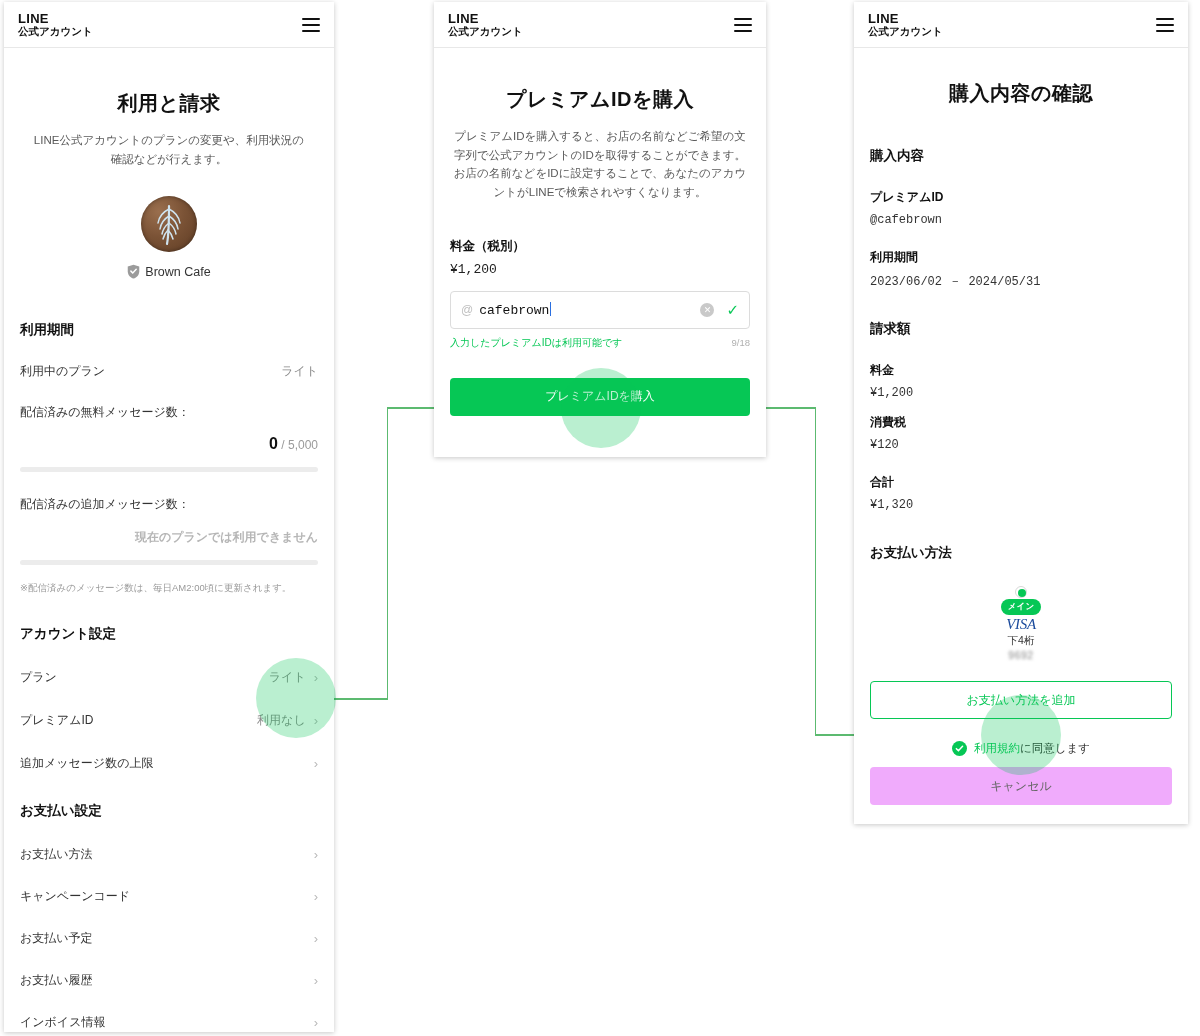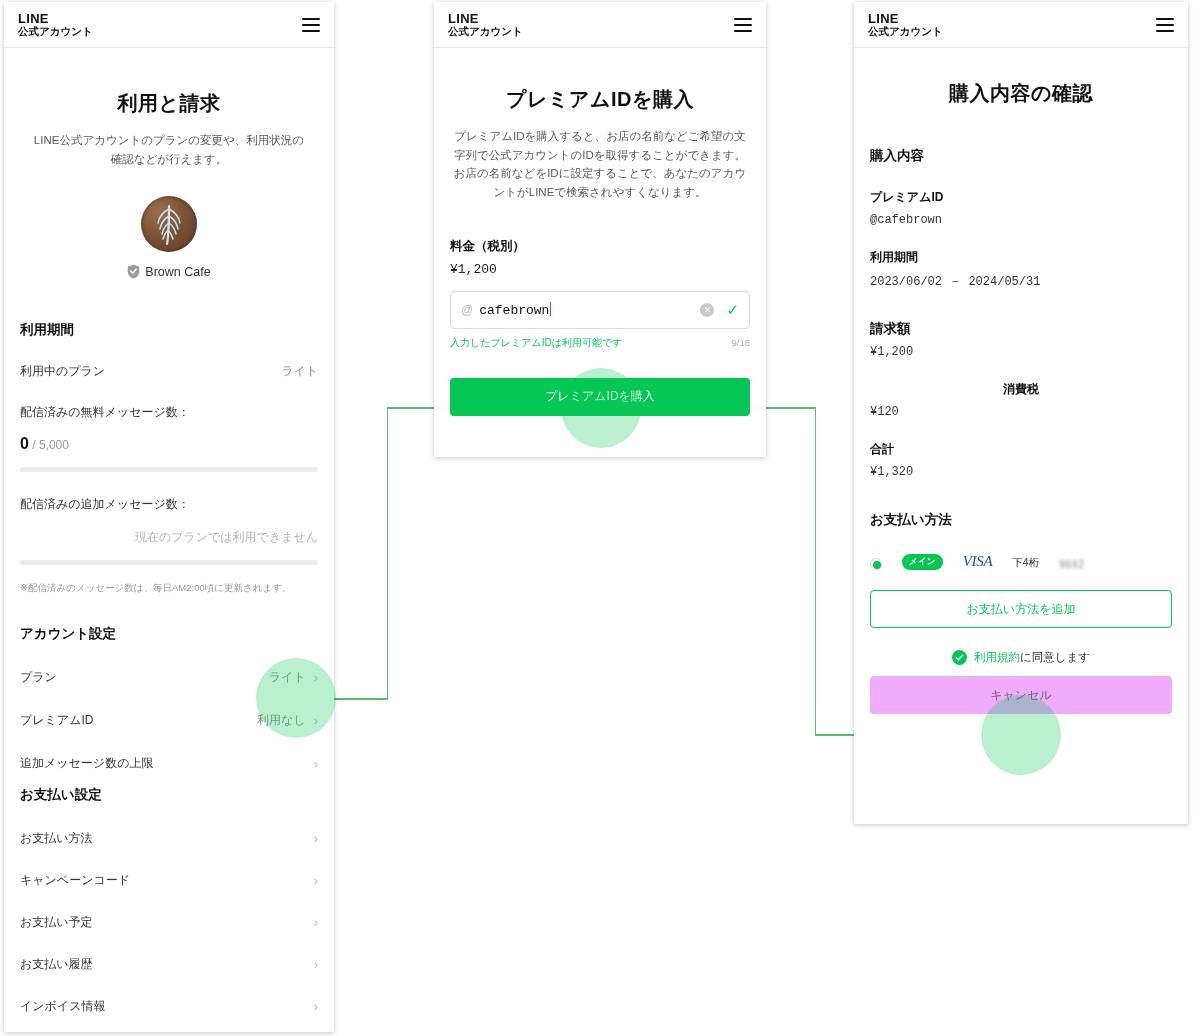--- a/index.html
+++ b/index.html
@@ -50,23 +50,23 @@
 
   
   .row {
     display:flex; align-items:flex-end; justify-content:space-between;
     font-size: 12px; color:#333;
   }
   .row .val { color:#8a8a8a; font-size: 12px; }
   .meter { height: 5px; border-radius: 3px; background:#ececec; }
   .meter > i { display:block; height:100%; border-radius:3px; background:#06c755; }
   .note { font-size: 9.5px; color:#9a9a9a; }
-  .big-count { text-align:left; font-size: 12px; color:#9a9a9a; }
+  .big-count { text-align:right; font-size: 12px; color:#9a9a9a; }
   .big-count b { font-size: 16px; color:#111; font-weight:700; }
-  .muted-right { text-align:right; font-size: 12px; color:#b6b6b6; }
+  .muted-right { text-align:right; font-size: 12px; color:#b6b6b6;font-weight:bold; }
   .nav-row {
     display:flex; align-items:center; justify-content:space-between;
     font-size: 12px; color:#333; cursor:pointer;
   }
   .nav-row .right { display:flex; align-items:center; gap:8px; color:#8a8a8a; font-size:12px; }
   .chev { color:#b9b9b9; font-size: 13px; line-height:1; }
 
   .avatar-wrap { text-align:center; margin-top: 28px; }
   .avatar {
     width: 56px; height: 56px; border-radius: 50%;
@@ -114,21 +114,21 @@
     display:flex; align-items:center; justify-content:center;
     font-size: 12px; cursor:pointer; font-family:inherit; width:100%;
   }
   .btn-primary { background:#06c755; color:#fff; }
   .btn-outline { background:#fff; color:#06c755; border:1px solid #06c755; }
   .btn-secondary { background:#f0abfc; color:#666; }
 
   
   .f-label { font-size: 12px; font-weight: 700; color:#111; }
   .f-value { font-size: 12px; color:#333; margin-top:7px; font-family:"Liberation Mono", monospace; }
-  .pay-row { display:flex; align-items:flex-end; gap:20px; }
+  .pay-row { display:flex; align-items:center; gap:1px;flex-direction:column; }
   .radio-on {
     width:12px; height:12px; border-radius:50%; background:#fff;
     border:1px solid #d8d8d8; position:relative; cursor:pointer; flex:0 0 auto;
   }
   .radio-on::after {
     content:""; position:absolute; left:2px; top:2px;
     width:8px; height:8px; border-radius:50%; background:#06c755;
   }
   .badge-main {
     background:#06c755; color:#fff; font-size:8.5px; font-weight:700;
@@ -258,21 +258,21 @@
       </div>
 
       <div class="nav-row" style="margin-top:26px;">
         <span>追加メッセージ数の上限</span>
         <span class="right">
           <span></span>
           <span class="chev">›</span>
         </span>
       </div>
 
-      <div style="margin-top:14px;" class="sect-title">お支払い設定</div>
+      <div style="margin-top:30px;" class="sect-title">お支払い設定</div>
 
       <div class="nav-row" style="margin-top:26px;">
         <span>お支払い方法</span>
         <span class="chev">›</span>
       </div>
       <div class="nav-row" style="margin-top:25px;">
         <span>キャンペーンコード</span>
         <span class="chev">›</span>
       </div>
       <div class="nav-row" style="margin-top:25px;">
@@ -348,23 +348,24 @@
       <div style="margin-top:40px;" class="sect-title">購入内容</div>
 
       <div style="margin-top:24px;" class="f-label">プレミアムID</div>
       <div class="f-value">@cafebrown</div>
 
       <div style="margin-top:22px;" class="f-label">利用期間</div>
       <div class="f-value">2023/06/02 － 2024/05/31</div>
 
       <div style="margin-top:30px;" class="sect-title">請求額</div>
 
+      <div style="margin-top:24px;" class="f-label">料金</div>
       <div class="f-value">¥1,200</div>
 
-      <div style="margin-top:22px;text-align:center;" class="f-label">消費税</div>
+      <div style="margin-top:14px;" class="f-label">消費税</div>
       <div class="f-value">¥120</div>
 
       <div style="margin-top:22px;" class="f-label">合計</div>
       <div class="f-value">¥1,320</div>
 
       <div style="margin-top:32px;" class="sect-title">お支払い方法</div>
 
       <div class="pay-row" style="margin-top:24px;">
         <span class="radio-on"></span>
         <span class="badge-main">メイン</span>

